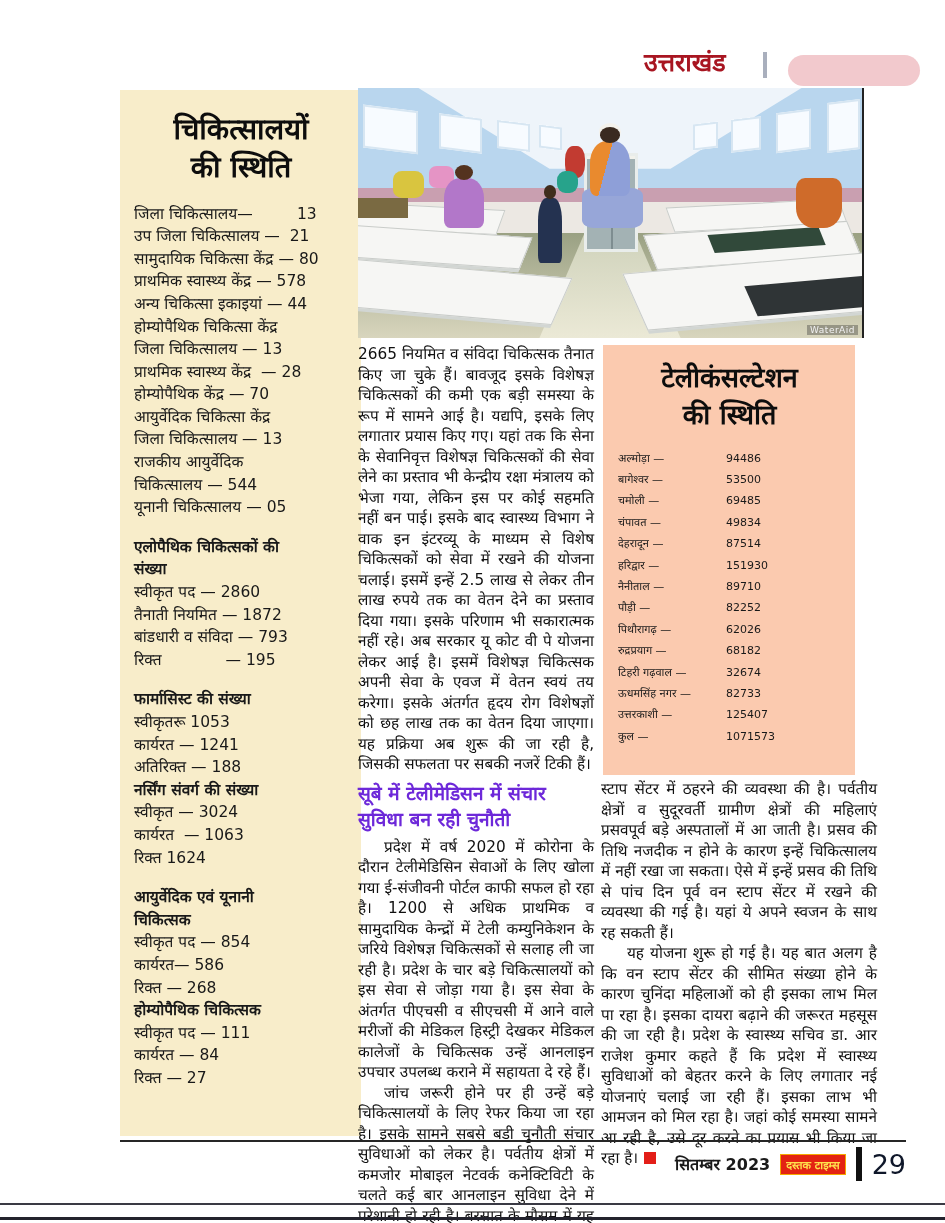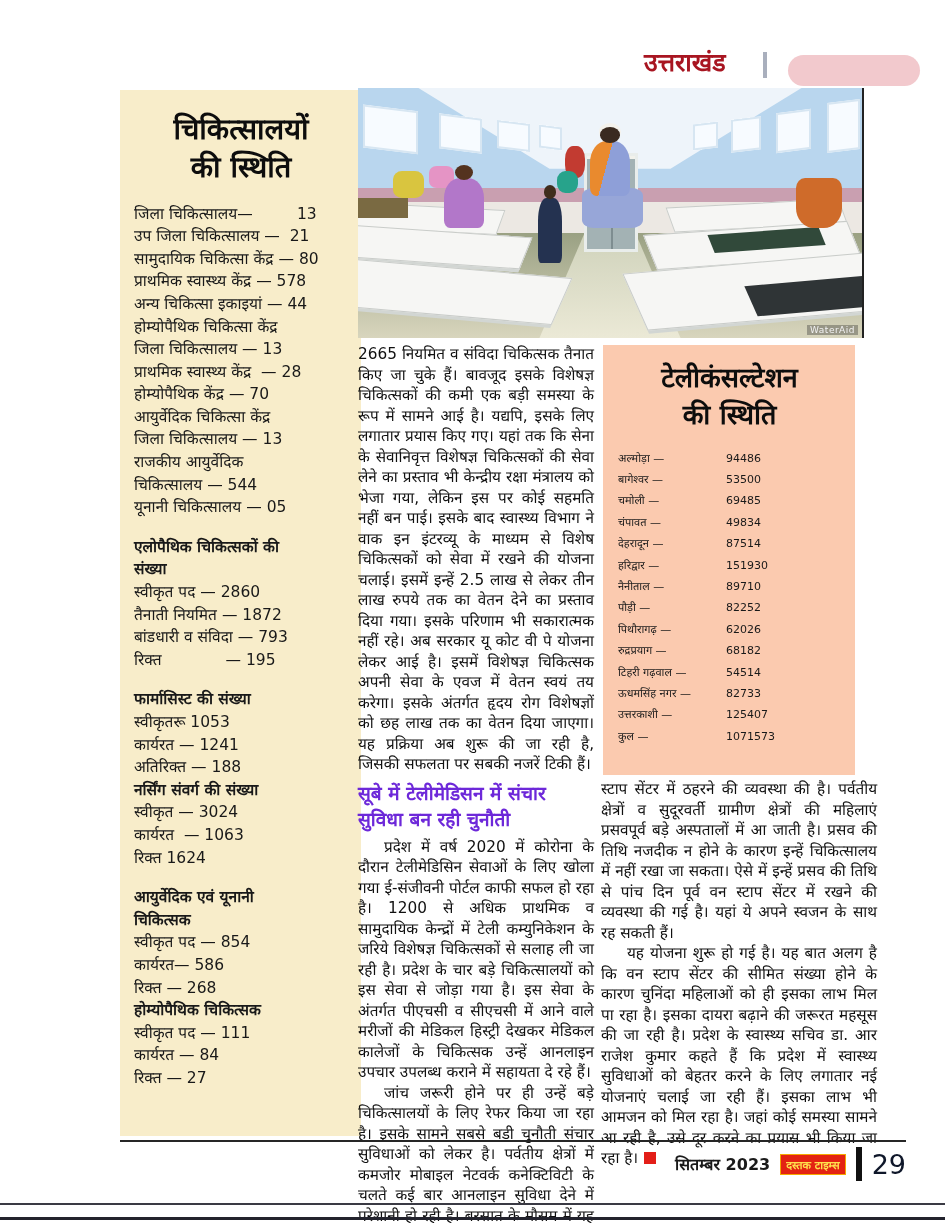--- a/index.html
+++ b/index.html
@@ -293,21 +293,21 @@
           <span class="t-value">62026</span>
         </div>
 
         <div class="t-row">
           <span class="t-label">रुद्रप्रयाग —</span>
           <span class="t-value">68182</span>
         </div>
 
         <div class="t-row">
           <span class="t-label">टिहरी गढ़वाल —</span>
-          <span class="t-value">54514</span>
+          <span class="t-value">32674</span>
         </div>
 
         <div class="t-row">
           <span class="t-label">ऊधमसिंह नगर —</span>
           <span class="t-value">82733</span>
         </div>
 
         <div class="t-row">
           <span class="t-label">उत्तरकाशी —</span>
           <span class="t-value">125407</span>

